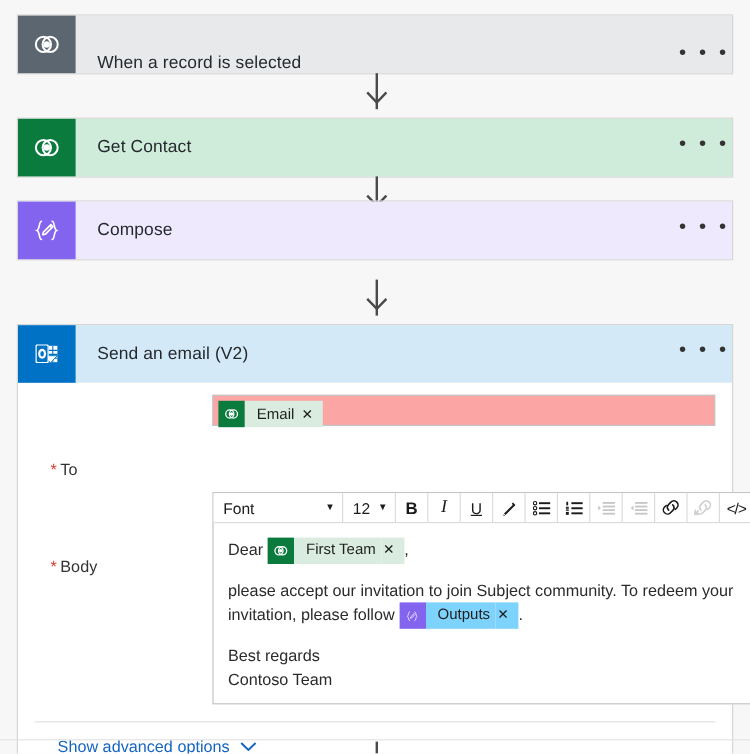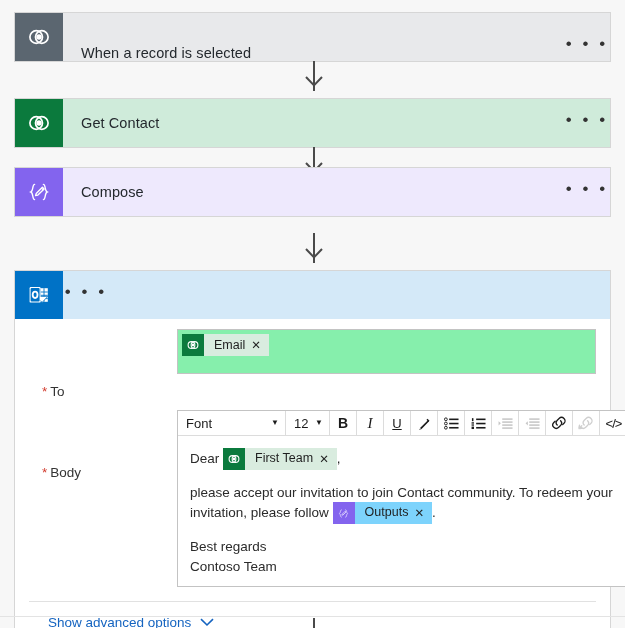--- a/index.html
+++ b/index.html
@@ -69,22 +69,22 @@
   .lbl {
     width: 148px; min-width: 148px;
     font-size: 13.5px; color: #333;
     padding-top: 8px; padding-left: 13px; margin-top: 47px;
   }
   .req { color: #d23b2e; margin-right: 3px; font-size: 13.5px; }
   .field { flex: 1; }
 
   .input {
     border: 1px solid #c3c3c3;
-    background: #86efac;
-    height: 45px;
+    background: #fca5a5;
+    height: 26px;
     display: flex; align-items: center;
     padding: 0 8px;
     font-size: 13.5px; color: #2b2b2b;
   }
   .input.tokenbox { padding: 0; align-items: stretch; }
 
   
   .token {
     display: inline-flex; align-items: stretch;
     height: 22px; vertical-align: middle;
@@ -251,20 +251,21 @@
             <line x1="14.2" y1="6.2" x2="14.2" y2="19.8"></line>
             <line x1="18.0" y1="6.2" x2="18.0" y2="19.8"></line>
           </g>
           <path d="M10.4 14.4 L21.8 14.4 L16.1 20.4 Z" fill="#ffffff" stroke="#0072c6" stroke-width="0.8"></path>
           <rect x="3.6" y="5.0" width="11.0" height="15.6" rx="1.2" fill="#ffffff"></rect>
           <rect x="4.6" y="6.0" width="9.0" height="13.6" rx="1" fill="#0072c6"></rect>
           <ellipse cx="9.1" cy="12.8" rx="3.3" ry="4.1" fill="#ffffff"></ellipse>
           <ellipse cx="9.1" cy="12.8" rx="1.5" ry="2.3" fill="#0072c6"></ellipse>
         </svg>
       </div>
+      <div class="card-title">Send an email (V2)</div>
       <div class="card-menu">• • •</div>
     </div>
 
     <div class="form">
 
       <div class="row">
         <div class="lbl">
           <span class="req">*</span><span>To</span>
         </div>
         <div class="field">
@@ -408,21 +409,21 @@
                       </g>
                       <circle cx="13" cy="13" r="2.7" fill="#ffffff"></circle>
                     </svg>
                   </span>
                   <span class="t-lbl">First Team</span>
                   <span class="t-x">✕</span>
                 </span><span>,</span>
               </div>
 
               <div class="rte-p">
-                <span>please accept our invitation to join Contact community. To redeem your invitation, please follow</span>
+                <span>please accept our invitation to join Subject community. To redeem your invitation, please follow</span>
                 <span class="token tok-purple">
                   <span class="t-ic">
                     <svg width="13" height="13" viewBox="0 0 26 26">
                       <path d="M8.6 5.4 C6.2 5.4 7.4 12 4.9 13 C7.4 14 6.2 20.6 8.6 20.6" fill="none" stroke="#e6dcff" stroke-width="1.6" stroke-linecap="round"></path>
                       <path d="M17.4 5.4 C19.8 5.4 18.6 12 21.1 13 C18.6 14 19.8 20.6 17.4 20.6" fill="none" stroke="#e6dcff" stroke-width="1.6" stroke-linecap="round"></path>
                       <path d="M9.8 16.4 L10.4 14.4 L16.4 8.4 L18.0 10.0 L12.0 16.0 Z" fill="none" stroke="#e6dcff" stroke-width="1.6" stroke-linejoin="round"></path>
                     </svg>
                   </span>
                   <span class="t-lbl">Outputs</span>
                   <span class="t-x">✕</span>

